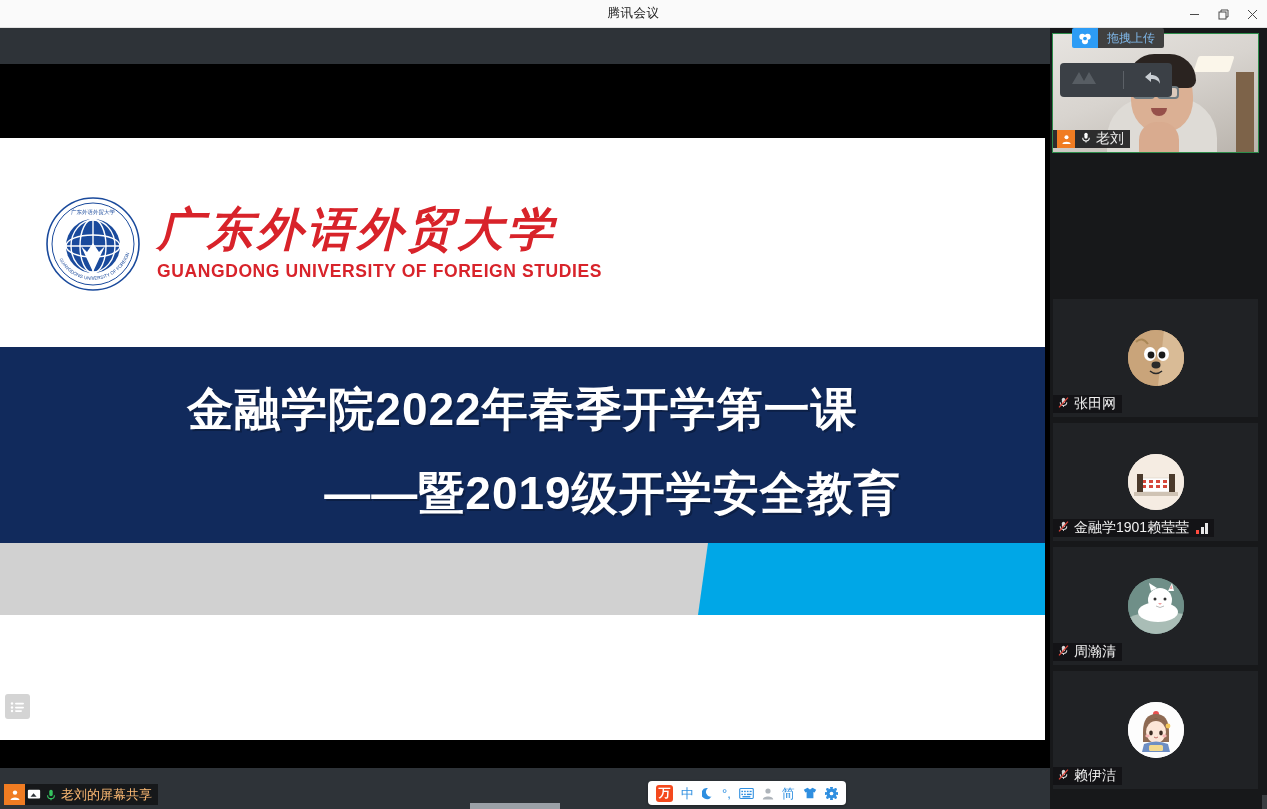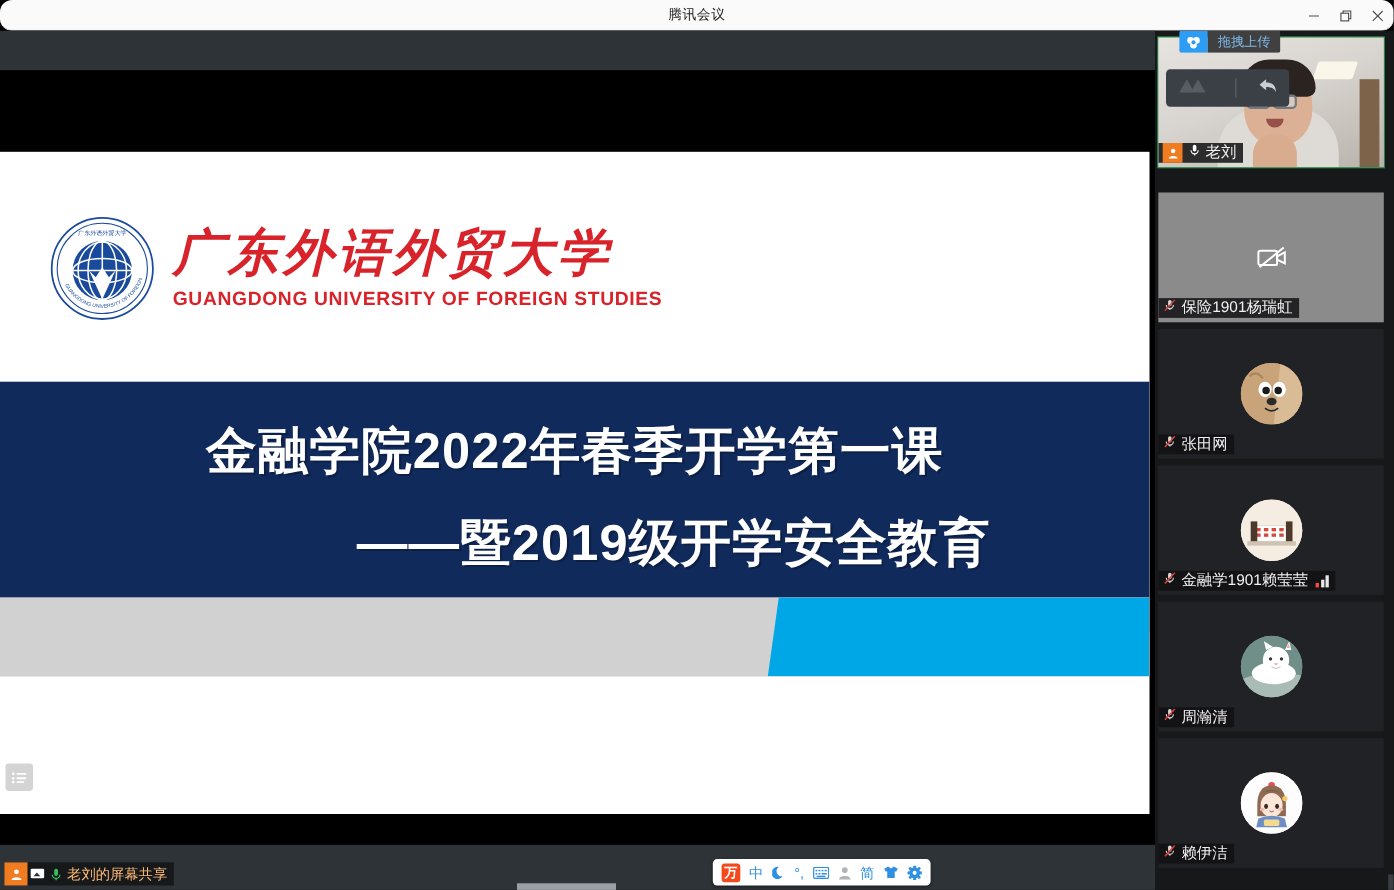--- a/index.html
+++ b/index.html
@@ -10,21 +10,20 @@
     background: #000;
   }
   #app { position: relative; width: 1267px; height: 809px; }
 
   
   .titlebar {
     position: absolute; left: 0; top: 0; width: 1267px; height: 28px;
     background: #fafafa;
     display: flex; align-items: center; justify-content: center;
     border-bottom: 1px solid #e2e2e2;
-    border-radius: 11px;
   }
   .titlebar .title { font-size: 12.5px; color: #222; letter-spacing: .5px; }
   .wincontrols { position: absolute; right: 0; top: 0; height: 28px; display: flex; }
   .winbtn {
     width: 29px; height: 28px; display: flex; align-items: center; justify-content: center;
     color: #4a4a4a;
   }
   .winbtn svg { display: block; }
 
   
@@ -359,40 +358,20 @@
         <svg width="12" height="13" viewBox="0 0 14 16">
           <rect x="5" y="2" width="4" height="7.5" rx="2" fill="#fff"></rect>
           <path d="M3 8.2a4 4 0 0 0 8 0" fill="none" stroke="#fff" stroke-width="1.3"></path>
           <line x1="7" y1="12" x2="7" y2="14" stroke="#fff" stroke-width="1.3"></line>
         </svg>
       </span>
       <span class="nm">老刘</span>
     </div>
   </div>
 
-  <div class="tile camoff" style="top:175px; background:#8b8b8b;">
-    <div class="avatar-wrap">
-      <svg width="30" height="24" viewBox="0 0 30 24">
-        <rect x="3" y="6" width="17" height="13" rx="1.5" fill="none" stroke="#fff" stroke-width="1.8"></rect>
-        <path d="M20 11 L27 7.5 L27 17.5 L20 14 Z" fill="none" stroke="#fff" stroke-width="1.8"></path>
-        <line x1="4" y1="21" x2="26" y2="3" stroke="#fff" stroke-width="1.8"></line>
-      </svg>
-    </div>
-    <div class="namebar">
-      <span>
-        <svg width="13" height="13" viewBox="0 0 16 16">
-          <rect x="6" y="2" width="4" height="7" rx="2" fill="#d6d6d6"></rect>
-          <path d="M4 7.8a4 4 0 0 0 8 0" fill="none" stroke="#d6d6d6" stroke-width="1.3"></path>
-          <line x1="8" y1="11.6" x2="8" y2="13.4" stroke="#d6d6d6" stroke-width="1.3"></line>
-          <line x1="2.5" y1="14" x2="13.5" y2="2" stroke="#e0453a" stroke-width="1.6"></line>
-        </svg>
-      </span>
-      <span class="nm">保险1901杨瑞虹</span>
-    </div>
-  </div>
 
   <div class="tile" style="top:299px">
     <div class="avatar-wrap">
       <div class="avatar av-dog">
         <svg width="56" height="56" viewBox="0 0 56 56">
           <rect width="56" height="56" fill="#c9a47a"></rect>
           <path d="M36 0 L56 0 L56 56 L30 56 Z" fill="#d9bb96"></path>
           <ellipse cx="22" cy="24" rx="6" ry="7" fill="#fff"></ellipse>
           <ellipse cx="35" cy="24" rx="6" ry="7" fill="#fff"></ellipse>
           <circle cx="23" cy="25" r="3.4" fill="#1b1b1b"></circle>

